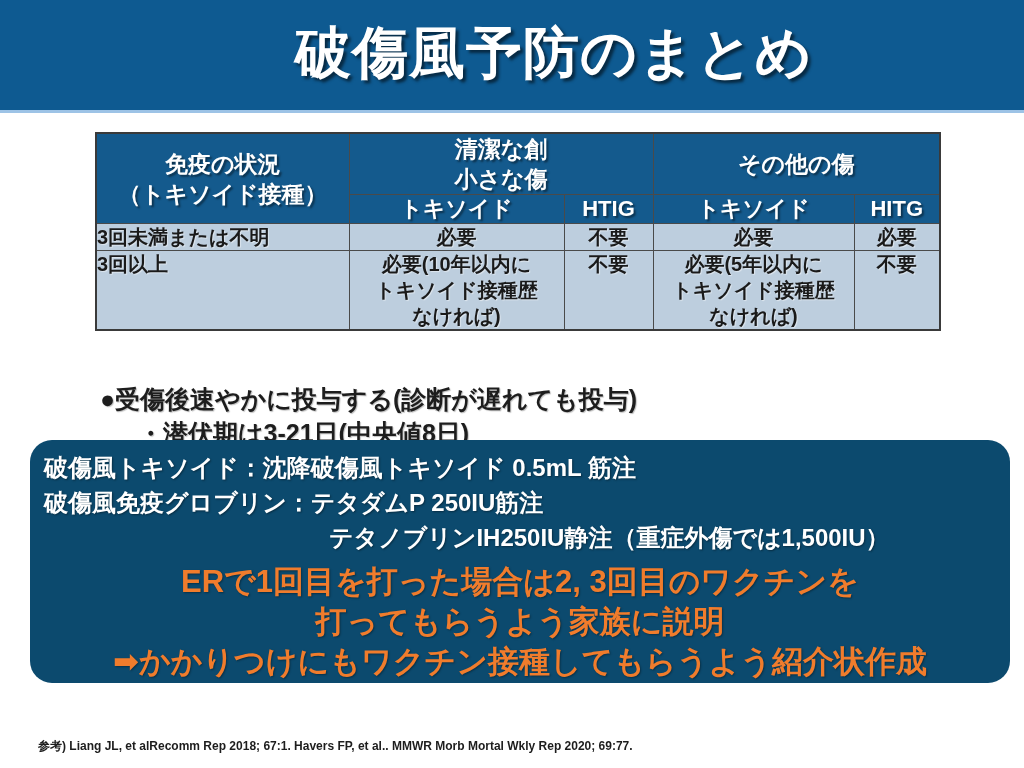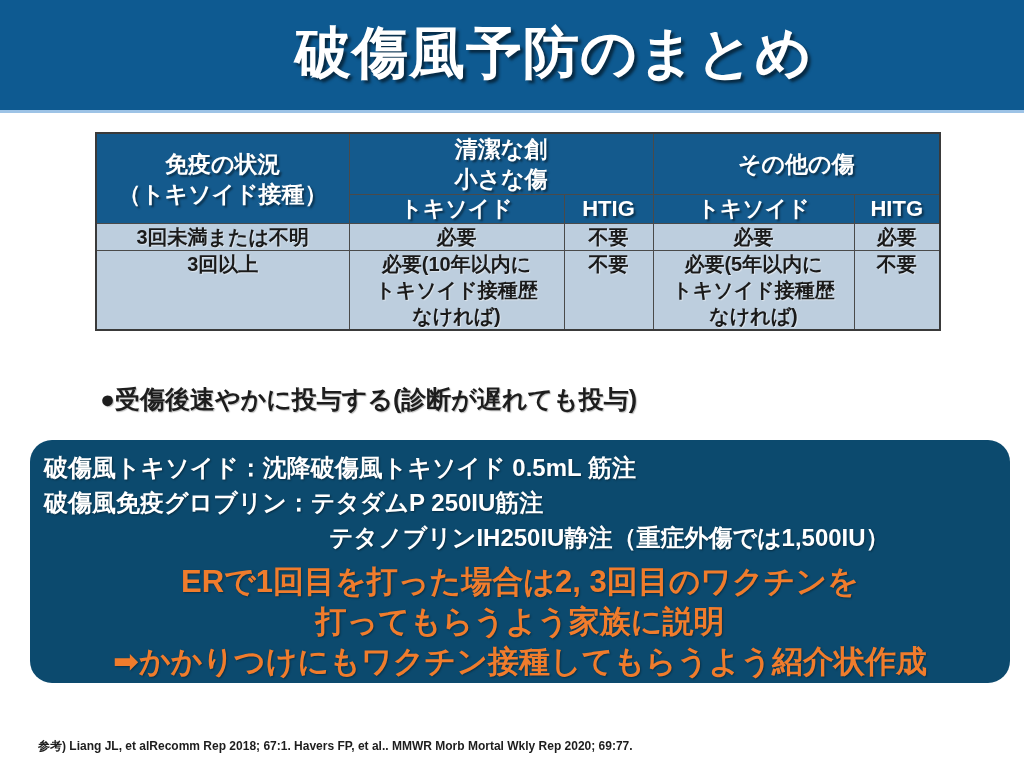--- a/index.html
+++ b/index.html
@@ -89,21 +89,21 @@
     background: #BDCEDE;
     color: #1a1a1a;
     font-weight: bold;
     font-size: 20px;
     line-height: 26px;
     padding: 3px 6px;
     text-align: center;
     text-shadow: 1px 1px 1px rgba(255,255,255,0.5);
   }
   .cell-left {
-    text-align: center;
+    text-align: left;
     padding-left: 8px;
   }
   .cell-top {
     vertical-align: top;
   }
 
   
   #notes {
     position: absolute;
     left: 100px;
@@ -215,20 +215,21 @@
       <td class="cell" style="white-space:pre-line">必要(5年以内に
 トキソイド接種歴
 なければ)</td>
       <td class="cell cell-top">不要</td>
     </tr>
   </tbody>
 </table>
 
 <div id="notes">
   <div class="note-line">●受傷後速やかに投与する(診断が遅れても投与)</div>
+  <div class="note-line indent">・潜伏期は3-21日(中央値8日)</div>
 </div>
 
 <div id="teal-panel">
   <div class="drug-line">破傷風トキソイド：沈降破傷風トキソイド 0.5mL 筋注</div>
   <div class="drug-line">破傷風免疫グロブリン：テタダムP 250IU筋注</div>
   <div class="drug-line shift">テタノブリンIH250IU静注（重症外傷では1,500IU）</div>
 
   <div id="action-block">
     <div class="action-line">ERで1回目を打った場合は2, 3回目のワクチンを</div>
     <div class="action-line">打ってもらうよう家族に説明</div>

